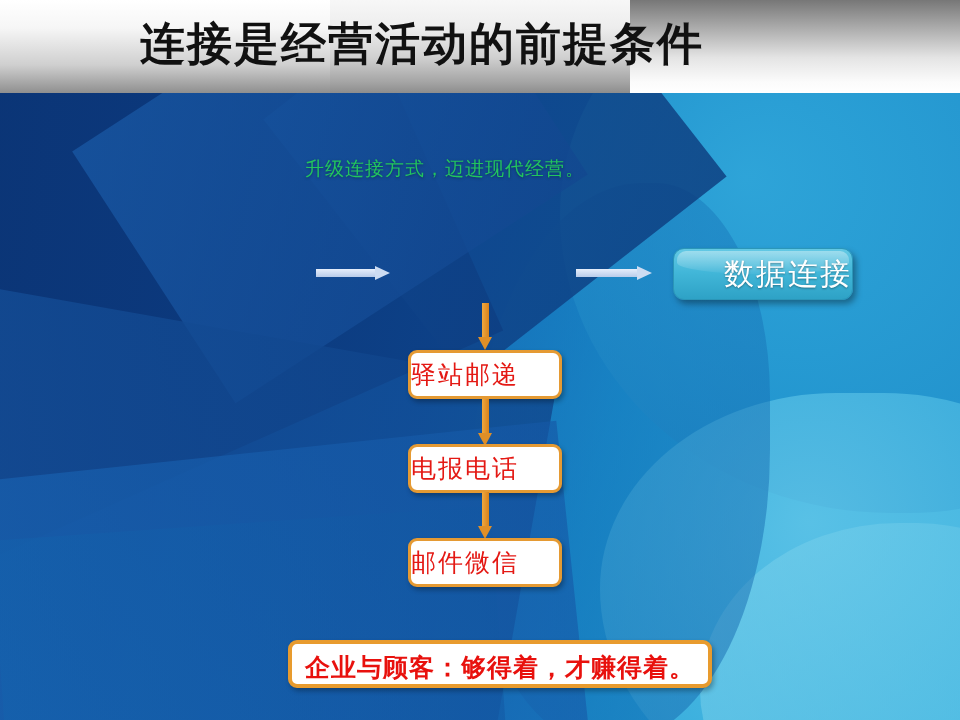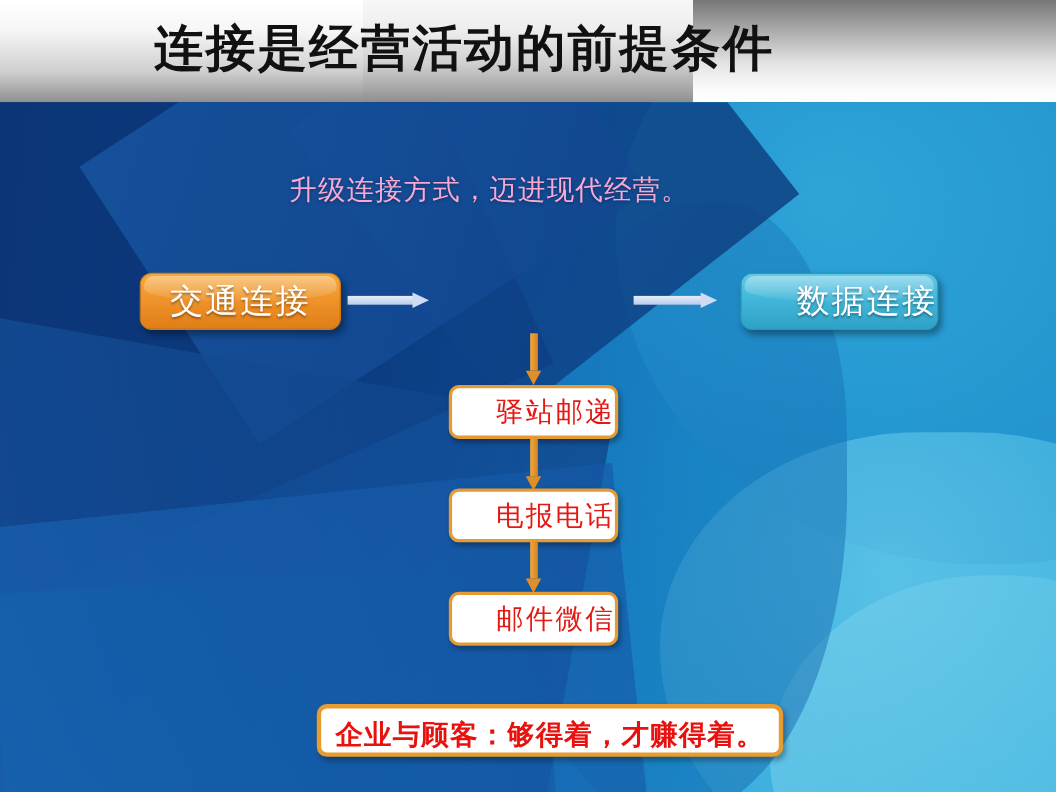--- a/index.html
+++ b/index.html
@@ -67,21 +67,21 @@
       transform:rotate(-38deg);opacity:.8;}
   .s9{left:700px;top:430px;width:380px;height:320px;border-radius:55% 45% 50% 50%;
       background:linear-gradient(120deg,#7fd3ec 0%,#4fbde4 100%);opacity:.55;}
   .s10{left:0px;top:430px;width:500px;height:260px;
       background:linear-gradient(75deg,#1463ae 0%,#1257a2 100%);
       transform:rotate(-4deg);opacity:.55;}
 
   
   #subtitle{
     position:absolute;left:0;top:158px;width:890px;text-align:center;
-    color:#f9a8d4;font-size:25px;line-height:1.2;letter-spacing:1px;
+    color:#22c55e;font-size:19px;line-height:1.2;letter-spacing:1px;
     text-shadow:0 1px 3px rgba(0,0,0,.35);
   }
 
   .pill{
     position:absolute;border-radius:11px;
     display:flex;align-items:center;justify-content:center;
     color:#ffffff;font-size:30px;letter-spacing:2px;
     box-shadow:3px 4px 6px rgba(0,0,0,.35);
     box-sizing:border-box;
   }
@@ -127,21 +127,21 @@
   #varrow-1 .head{top:34px;}
   #varrow-2{left:478px;top:399px;height:47px;}
   #varrow-2 .shaft{height:34px;}
   #varrow-2 .head{top:34px;}
   #varrow-3{left:478px;top:492px;height:47px;}
   #varrow-3 .shaft{height:34px;}
   #varrow-3 .head{top:34px;}
 
   .wbox{
     position:absolute;background:#ffffff;border:3px solid #e59a33;
-    border-radius:9px;display:flex;align-items:center;justify-content:flex-end;
+    border-radius:9px;display:flex;align-items:center;justify-content:flex-start;
     color:#e41914;font-size:25px;letter-spacing:2px;
     box-shadow:2px 3px 5px rgba(0,0,0,.3);box-sizing:border-box;
   }
   #box-post{left:408px;top:350px;width:154px;height:49px;}
   #box-tele{left:408px;top:444px;width:154px;height:49px;}
   #box-mail{left:408px;top:538px;width:154px;height:49px;}
 
   #callout{
     position:absolute;left:288px;top:640px;width:424px;height:48px;
     background:#ffffff;border:4px solid #e89b2e;border-radius:9px;
@@ -171,23 +171,20 @@
     <div class="bgshape s1"></div>
     <div class="bgshape s8"></div>
     <div class="bgshape s2"></div>
     <div class="bgshape s3"></div>
     <div class="bgshape s4"></div>
     <div class="bgshape s10"></div>
   </div>
 
   <div id="subtitle">升级连接方式，迈进现代经营。</div>
 
-  <div class="pill" id="pill-traffic">
-    <span class="inner">交通连接</span>
-  </div>
 
   <div class="harrow" id="arrow-1">
     <div class="shaft"></div>
     <div class="head"></div>
   </div>
 
 
   <div class="harrow" id="arrow-2">
     <div class="shaft"></div>
     <div class="head"></div>

